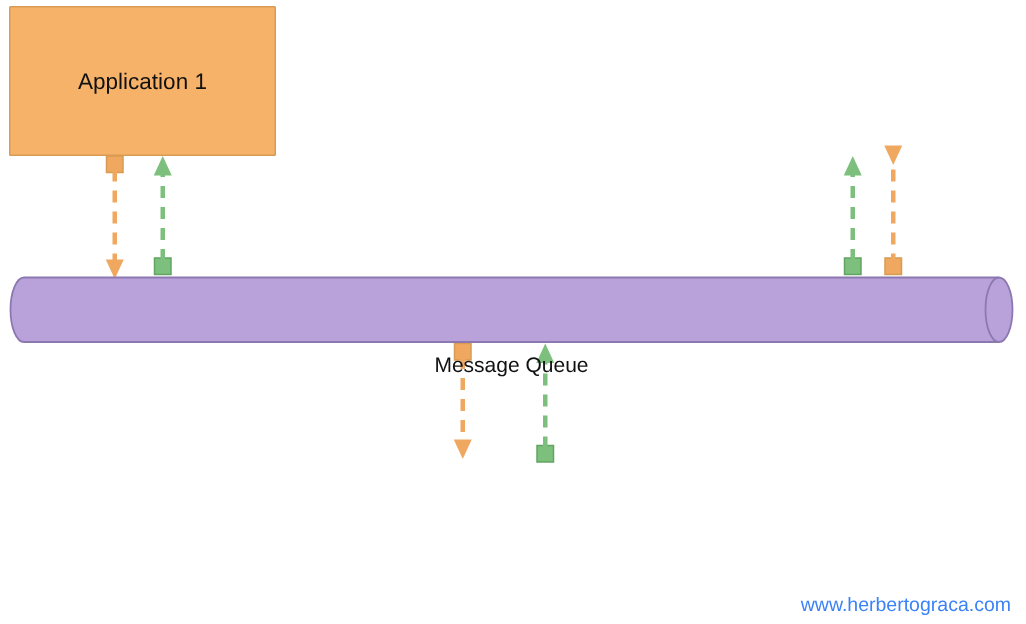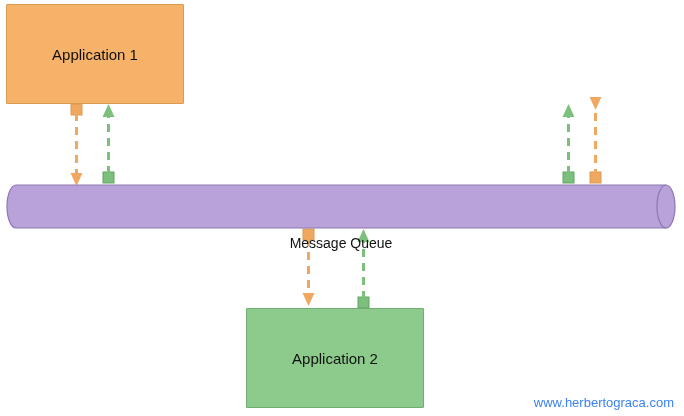--- a/index.html
+++ b/index.html
@@ -132,23 +132,20 @@
       <line x1="363.5" y1="299" x2="363.5" y2="240" stroke="#7dbf7d" stroke-width="3" stroke-dasharray="8,6"></line>
       <polygon points="363.5,229 357.5,242 369.5,242" fill="#7dbf7d"></polygon>
     </g>
   </svg>
 
   <div class="node" id="app1">
     <span>Application 1</span>
   </div>
 
 
-  <div class="node" id="app2">
-    <span>Application 2</span>
-  </div>
 
   <div id="queue">
     <svg width="670" height="45" viewBox="0 0 670 45">
       <path d="M10,1 L660,1 A9,21.5 0 0 1 660,44 L10,44 A9,21.5 0 0 1 10,1 Z" fill="#b9a2da" stroke="#8c78b0" stroke-width="1.2"></path>
       <path d="M660,1 A9,21.5 0 0 0 660,44" fill="none" stroke="#8c78b0" stroke-width="1.2"></path>
     </svg>
     <div id="queue-label">Message Queue</div>
   </div>
 
   <div class="watermark">www.herbertograca.com</div>

